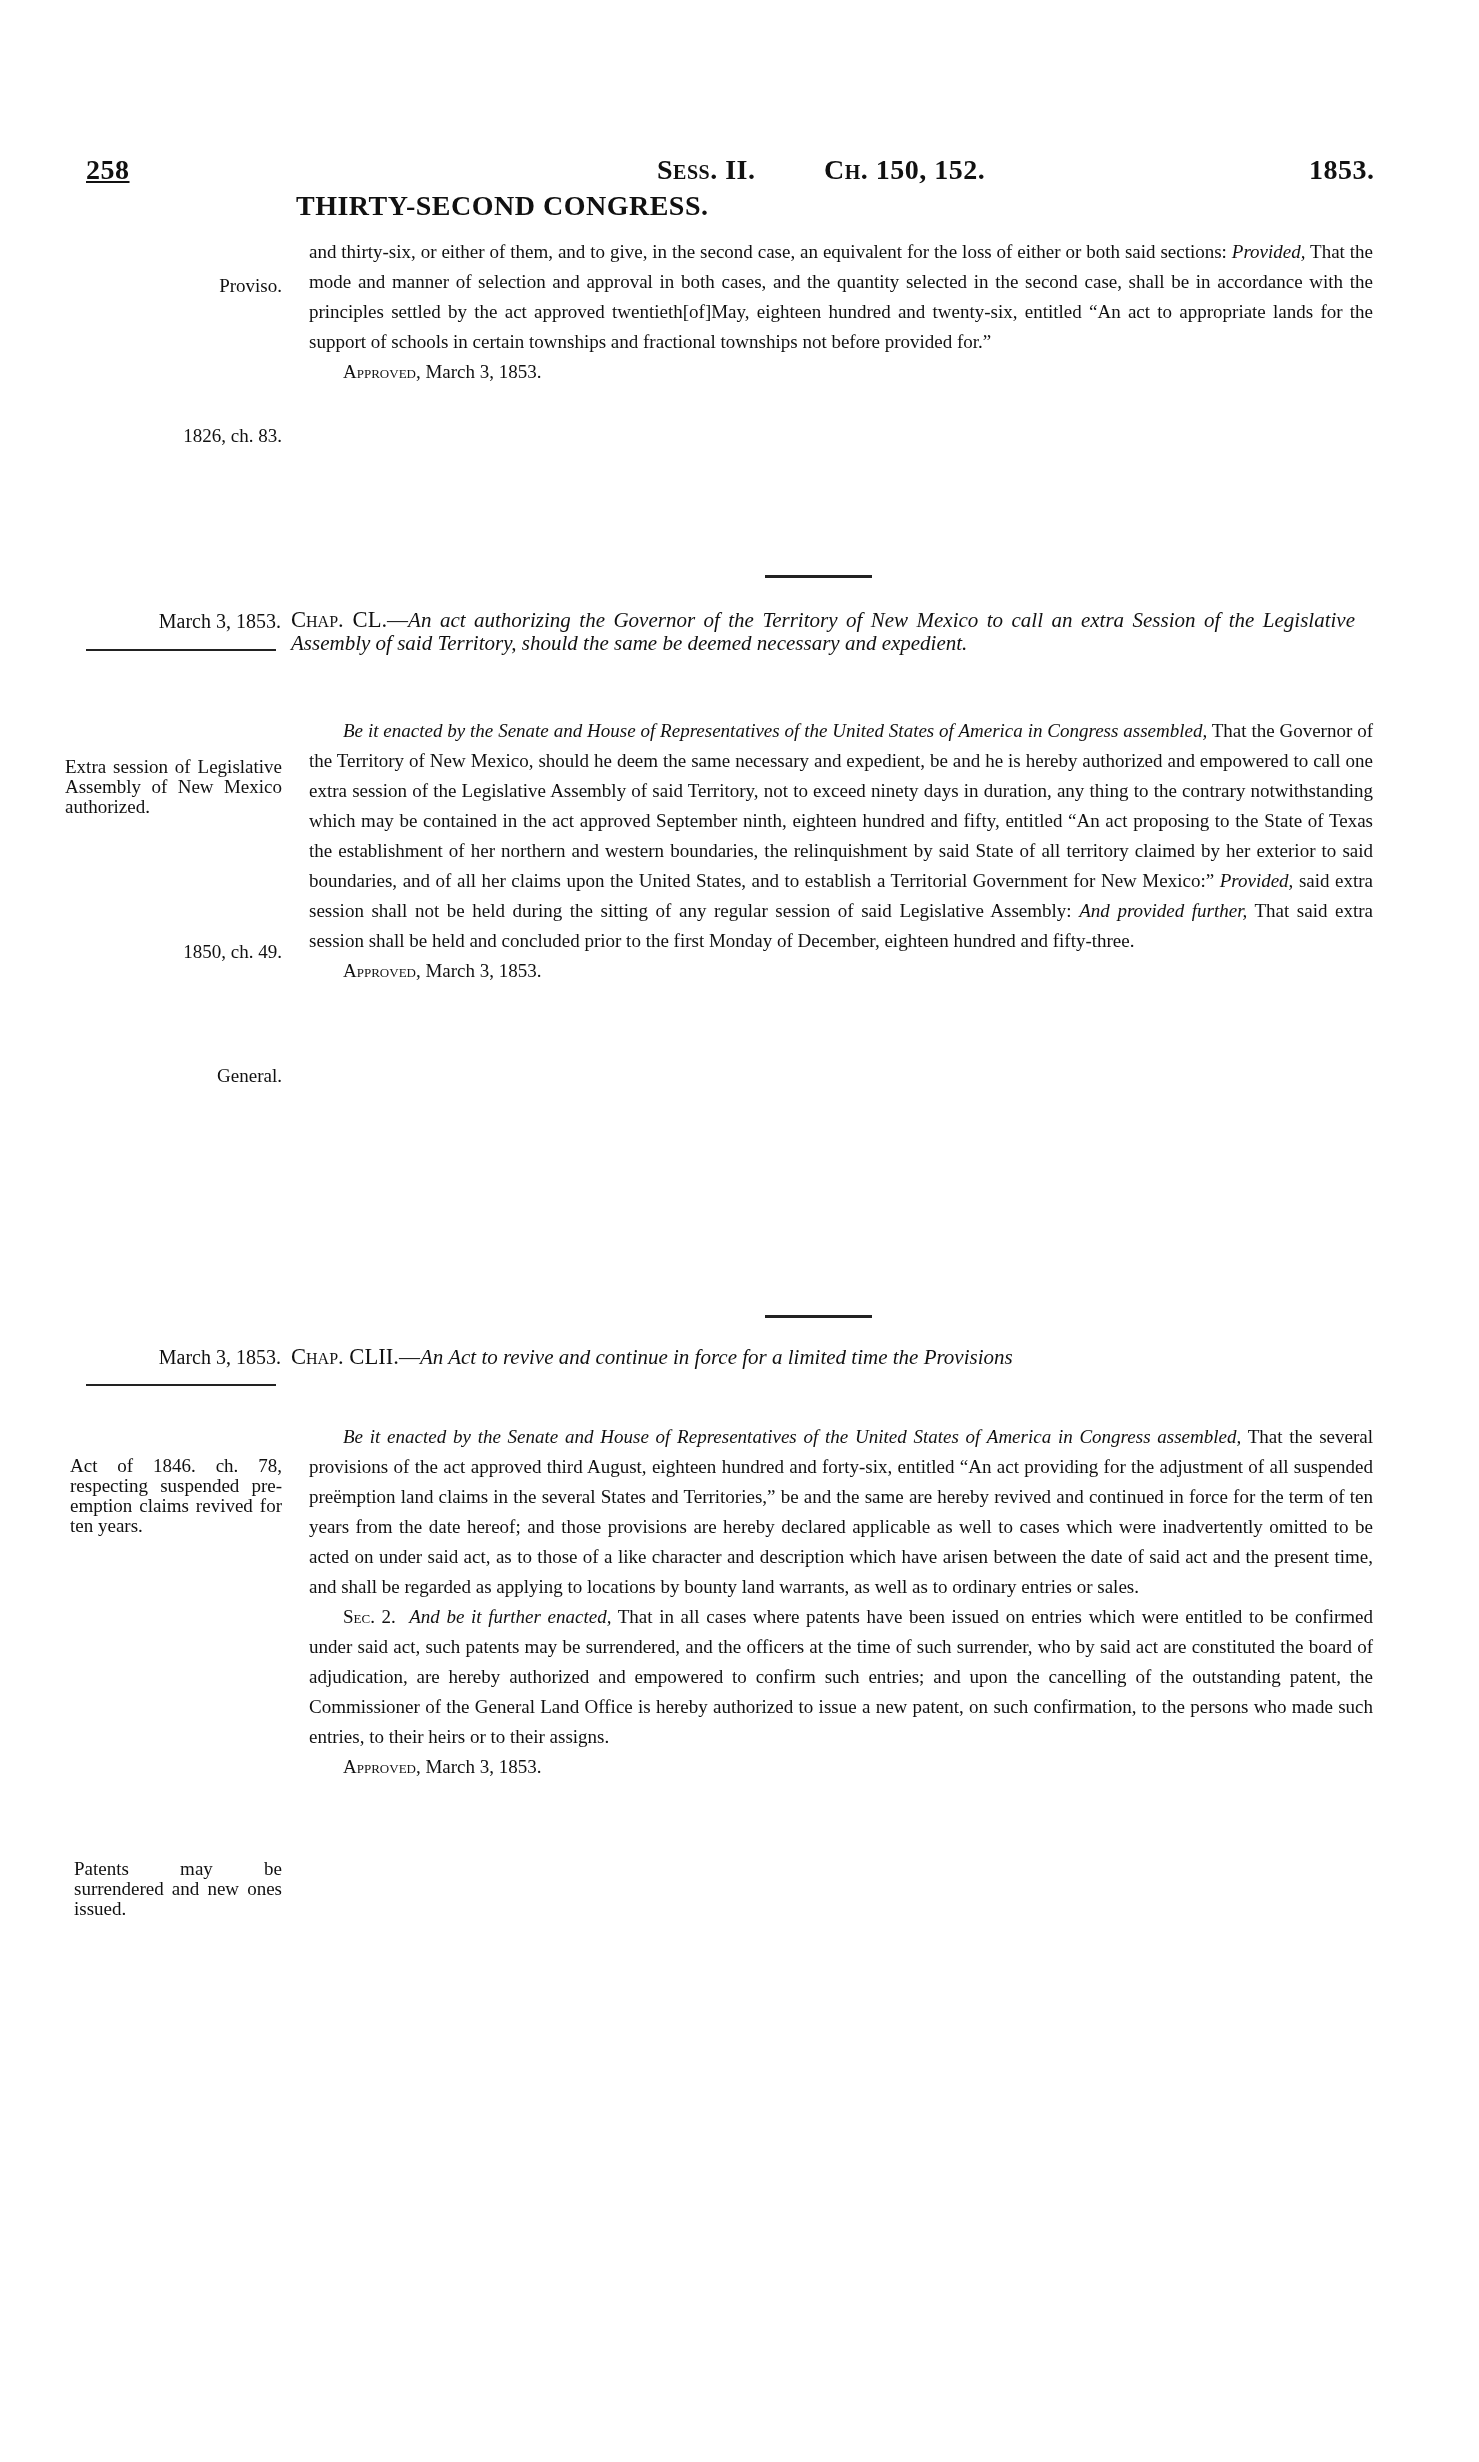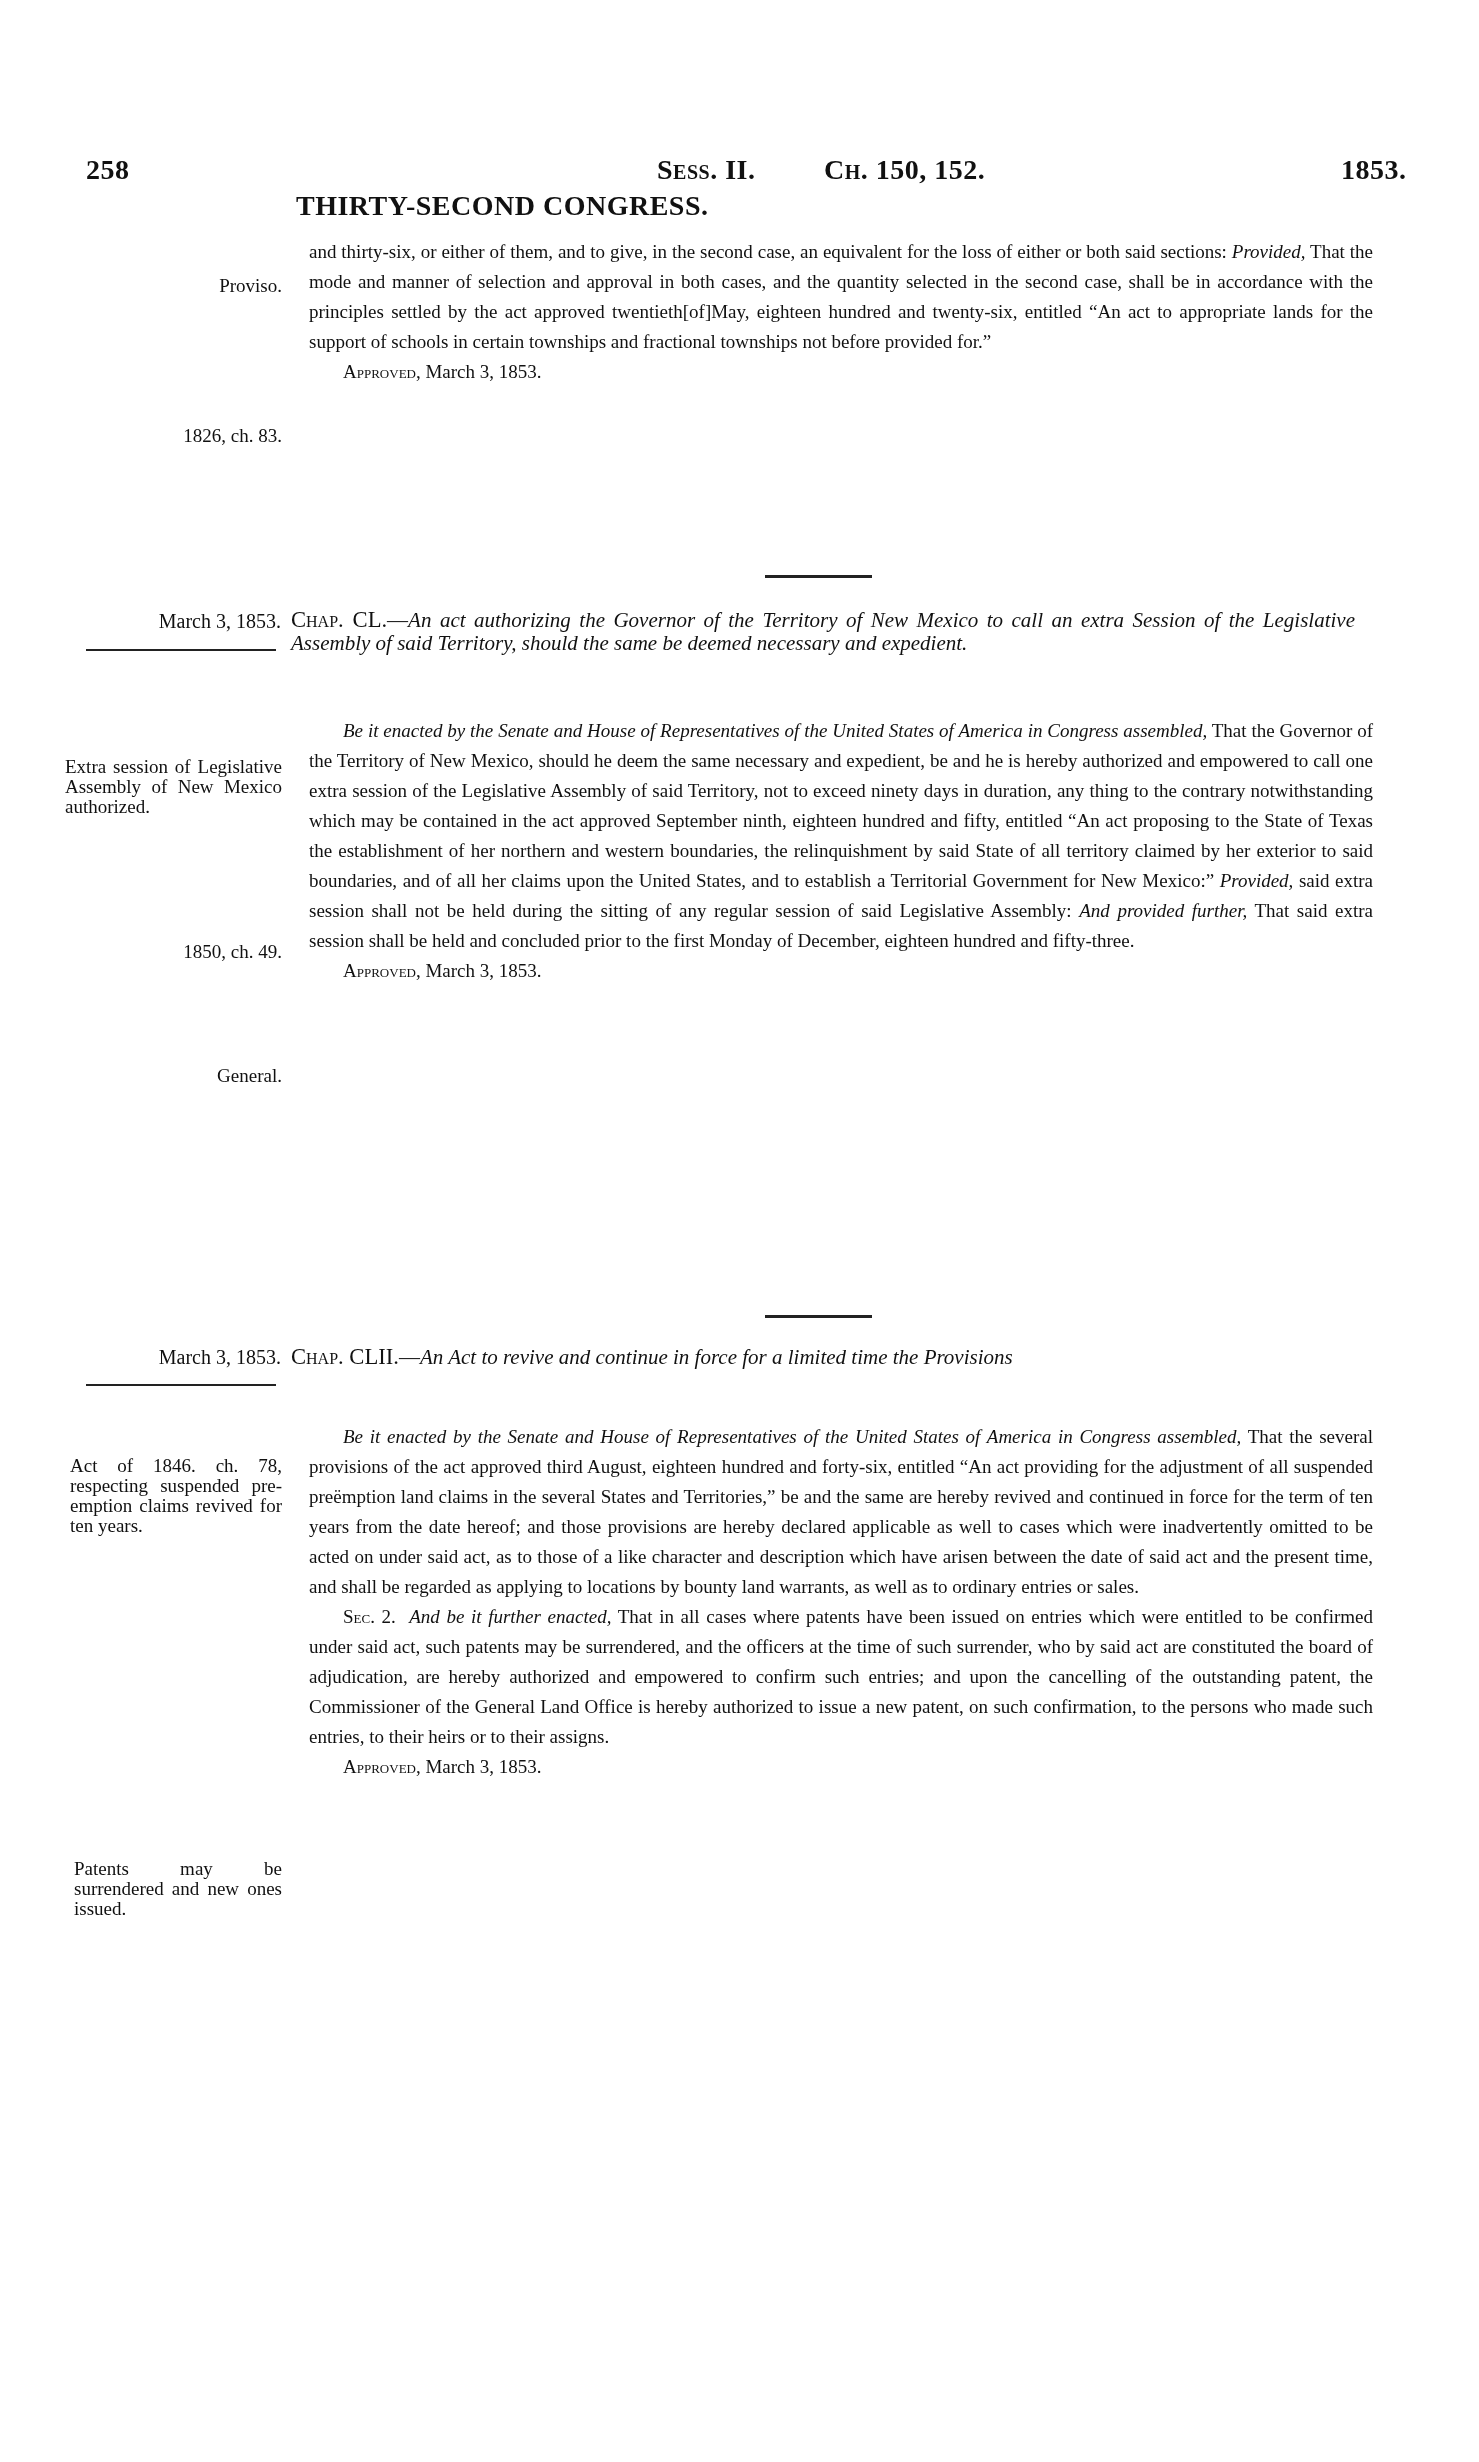--- a/index.html
+++ b/index.html
@@ -5,25 +5,25 @@
   html, body { margin: 0; padding: 0; background: #ffffff; }
   body {
     width: 1480px; height: 2462px; position: relative; overflow: hidden;
     font-family: "Liberation Serif", "DejaVu Serif", serif; color: #111;
   }
   .abs { position: absolute; }
   .running-head {
     left: 86px; top: 154px; width: 1283px; height: 36px;
     font-size: 28px; font-weight: bold; letter-spacing: 0.5px;
   }
-  .running-head .pg { position: absolute; left: 0; top: 0; }
+  .running-head .pg { position: absolute; left: 0; top: 0; text-decoration: underline; }
   .running-head .title { position: absolute; left: 210px; top: 0; margin-top: 36px; }
   .running-head .sess { position: absolute; left: 571px; top: 0; }
   .running-head .ch { position: absolute; left: 738px; top: 0; }
-  .running-head .yr { position: absolute; left: 1223px; top: 0; margin-left: 32px; }
+  .running-head .yr { position: absolute; left: 1223px; top: 0; }
   .sc { font-variant: small-caps; }
   .body-col {
     left: 309px; width: 1064px;
     font-size: 19px; line-height: 30px; text-align: justify;
   }
   .body-col p { margin: 0; }
   .indent { text-indent: 34px; }
   .approved { padding-left: 34px; text-align: left; }
   .margin-note {
     left: 56px; width: 226px; font-size: 19px; line-height: 20px;

